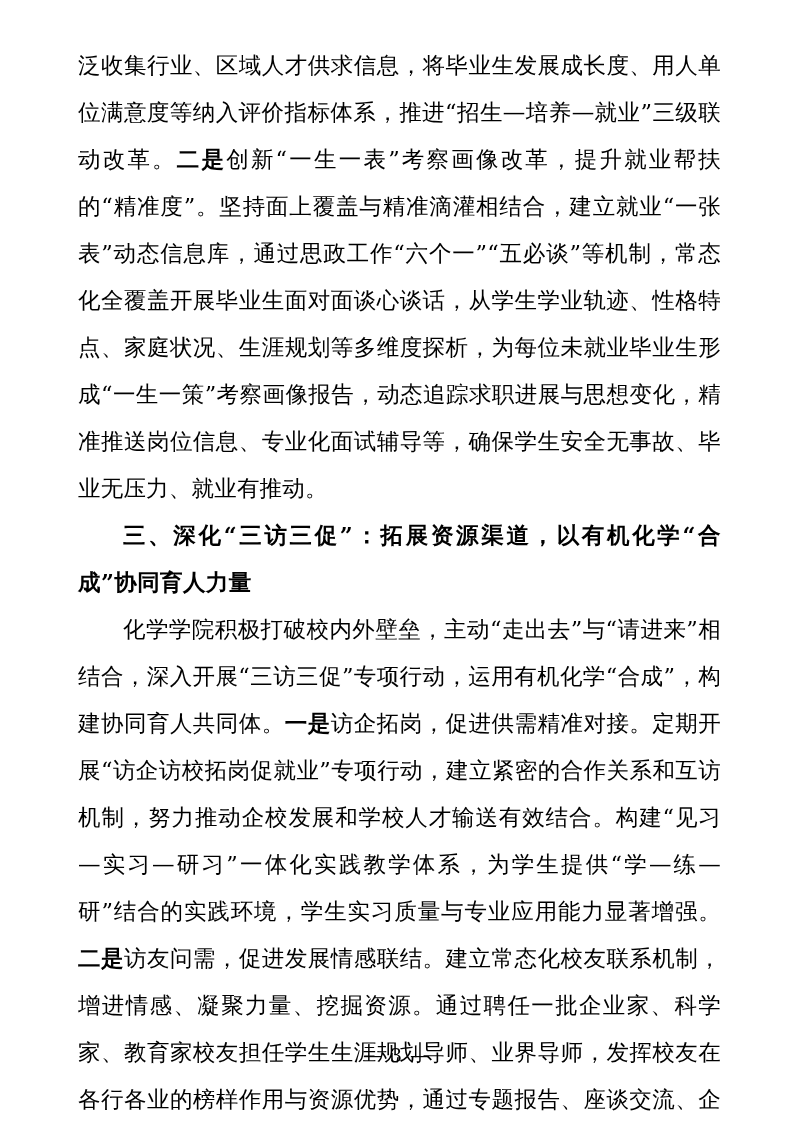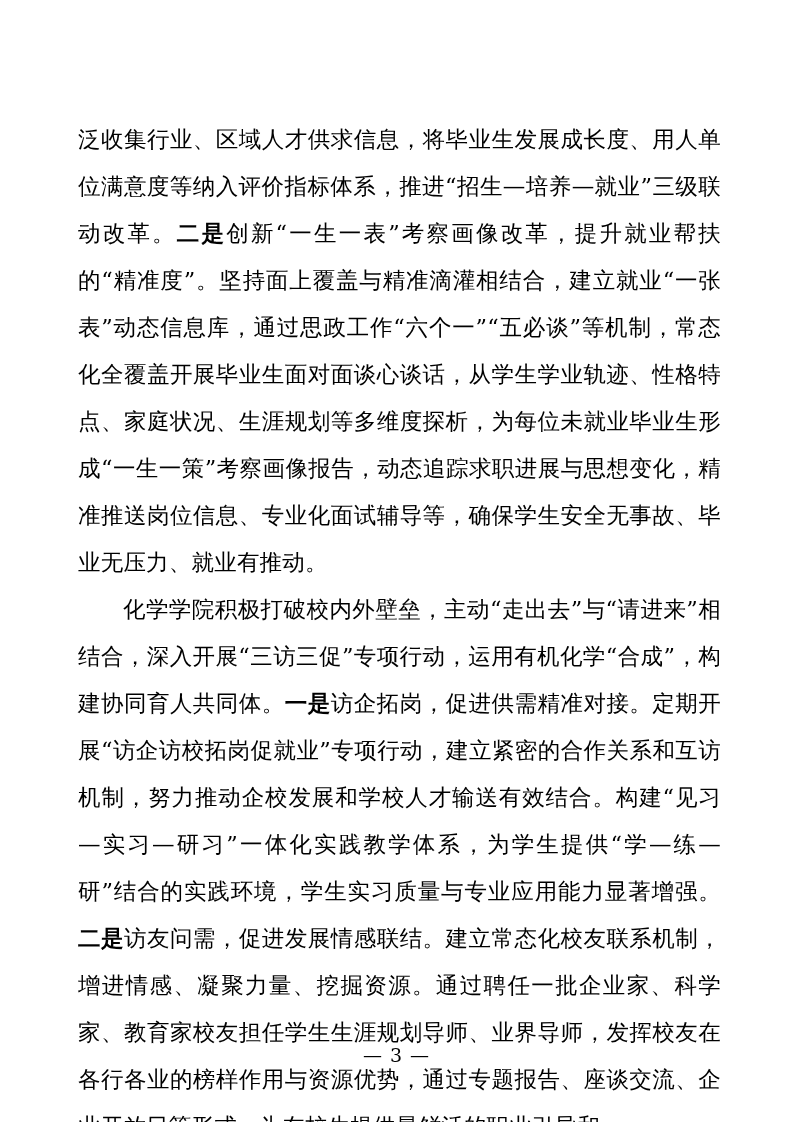--- a/index.html
+++ b/index.html
@@ -12,21 +12,21 @@
     height: 1122px;
     font-family: "DejaVu Serif", "Liberation Serif", serif;
     color: #000000;
     position: relative;
     overflow: hidden;
   }
   .page {
     box-sizing: border-box;
     width: 793px;
     height: 1122px;
-    padding: 116px 72px 0 78px;
+    padding: 42px 72px 0 78px;
     position: relative;
   }
   .doc-body {
     font-size: 22.5px;
     line-height: 47px;
     text-align: justify;
     text-justify: inter-ideograph;
     letter-spacing: 0.2px;
   }
   p {
@@ -59,19 +59,20 @@
   }
 </style>
 </head>
 <body>
 
 <div class="page">
   <div class="doc-body">
 
     <p class="para cont"><span>泛收集行业、区域人才供求信息，将毕业生发展成长度、用人单位满意度等纳入评价指标体系，推进“招生—培养—就业”三级联动改革。</span><span class="b">二是</span><span>创新“一生一表”考察画像改革，提升就业帮扶的“精准度”。坚持面上覆盖与精准滴灌相结合，建立就业“一张表”动态信息库，通过思政工作“六个一”“五必谈”等机制，常态化全覆盖开展毕业生面对面谈心谈话，从学生学业轨迹、性格特点、家庭状况、生涯规划等多维度探析，为每位未就业毕业生形成“一生一策”考察画像报告，动态追踪求职进展与思想变化，精准推送岗位信息、专业化面试辅导等，确保学生安全无事故、毕业无压力、就业有推动。</span></p>
 
+    <p class="heading">三、深化“三访三促”：拓展资源渠道，以有机化学“合成”协同育人力量</p>
 
     <p class="para"><span>化学学院积极打破校内外壁垒，主动“走出去”与“请进来”相结合，深入开展“三访三促”专项行动，运用有机化学“合成”，构建协同育人共同体。</span><span class="b">一是</span><span>访企拓岗，促进供需精准对接。定期开展“访企访校拓岗促就业”专项行动，建立紧密的合作关系和互访机制，努力推动企校发展和学校人才输送有效结合。构建“见习—实习—研习”一体化实践教学体系，为学生提供“学—练—研”结合的实践环境，学生实习质量与专业应用能力显著增强。</span><span class="b">二是</span><span>访友问需，促进发展情感联结。建立常态化校友联系机制，增进情感、凝聚力量、挖掘资源。通过聘任一批企业家、科学家、教育家校友担任学生生涯规划导师、业界导师，发挥校友在各行各业的榜样作用与资源优势，通过专题报告、座谈交流、企业开放日等形式，为在校生提供最鲜活的职业引导和</span></p>
 
   </div>
 
   <div class="footer">— 3 —</div>
 </div>
 
 </body></html>

